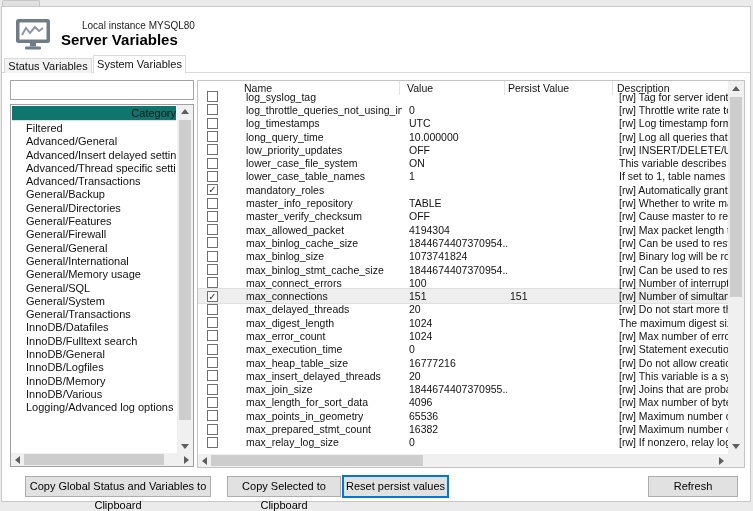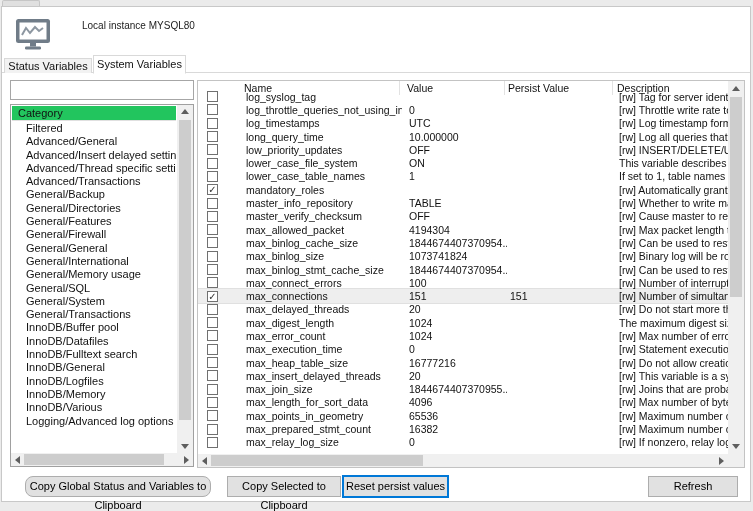--- a/index.html
+++ b/index.html
@@ -27,21 +27,21 @@
   .tab.active { left:91px; top:48px; width:93px; height:19px; line-height:17px;
     background:#fff; border:1px solid #d9d9d9; border-bottom:1px solid #fff; z-index:2; }
 
   
   .search-box { position:absolute; left:8px; top:73px; width:184px; height:20px;
     border:1px solid #a6a6a6; background:#fff; font-family:"Liberation Sans",sans-serif;
     font-size:11px; padding:0 4px; outline:none; }
   .catbox { position:absolute; left:8px; top:97px; width:184px; height:363px;
     border:1px solid #a0a0a0; background:#fff; overflow:hidden; }
   .cat-hdr { position:absolute; left:1px; top:1px; right:17px; height:15px; line-height:15px;
-    padding-left:6px; border-bottom:1px solid #e0e0e0; background:#22c55e; }
+    padding-left:6px; border-bottom:1px solid #e0e0e0; background:#0f766e;text-align:right; }
   .cat-items { position:absolute; left:1px; top:17px; right:17px; bottom:14px; overflow:hidden; }
   .cat-item { height:13.3px; line-height:13.3px; padding-left:14px; white-space:nowrap; overflow:hidden; }
   .cat-item.sel { background:#ededed; }
 
   
   .sb { background:#f0f0f0; position:absolute; }
   .sb-btn { position:absolute; width:13px; height:13px; display:flex; align-items:center; justify-content:center; }
   .tri-up    { width:0;height:0;border-left:4px solid transparent;border-right:4px solid transparent;border-bottom:5px solid #5e5e5e; }
   .tri-down  { width:0;height:0;border-left:4px solid transparent;border-right:4px solid transparent;border-top:5px solid #5e5e5e; }
   .tri-left  { width:0;height:0;border-top:4px solid transparent;border-bottom:4px solid transparent;border-right:5px solid #5e5e5e; }
@@ -73,40 +73,41 @@
   .c-pvalue { width:108px; flex:none; padding-left:3px; font-size:10.5px; white-space:nowrap; overflow:hidden; }
   .c-desc { width:115px; flex:none; padding-left:4px; font-size:10.5px; white-space:nowrap; overflow:hidden; }
   .tbl-vsb { right:0; top:0; width:16px; height:373px; }
   .tbl-hsb { left:0; top:373px; right:16px; height:13px; }
   .tbl-corner { position:absolute; right:0; top:373px; width:16px; height:13px; background:#f0f0f0; }
 
   
   .btn { position:absolute; top:469px; height:21px; background:#e1e1e1; border:1px solid #adadad;
     font-family:"Liberation Sans",sans-serif; font-size:11px; color:#000; text-align:center; line-height:19px; }
   .btn.focused { border:1px solid #0078d7; box-shadow:0 0 0 1px #0078d7; }
-  .btn-copy-global { left:23px; width:186px;border-radius:8px; }
+  .btn-copy-global { left:23px; width:186px; }
   .btn-copy-selected { left:225px; width:114px; }
   .btn-reset { left:341px; width:105px; }
   .btn-refresh { left:646px; width:90px; }
 </style>
 </head>
 <body>
 
 <div class="stub-tab"></div>
 
 <div class="panel">
 
   <svg class="app-icon" viewBox="0 0 38 32">
     <rect x="2" y="1" width="34" height="24" rx="2.5" fill="#707c88"></rect>
     <rect x="5.5" y="4.5" width="27" height="17" fill="#ffffff"></rect>
     <polyline points="8,17 12,10 16,15 21,9 25,13 29,10" fill="none" stroke="#8d97a1" stroke-width="2"></polyline>
     <rect x="16" y="25" width="6" height="3.5" fill="#707c88"></rect>
     <rect x="11" y="28.5" width="16" height="3" rx="1.2" fill="#707c88"></rect>
   </svg>
   <div class="hdr-sub">Local instance MYSQL80</div>
+  <div class="hdr-title">Server Variables</div>
 
   <div class="tabstrip"></div>
   <div class="tab inactive">Status Variables</div>
   <div class="tab active">System Variables</div>
 
   <input class="search-box" type="text" value="" style="">
 
   <div class="catbox">
     <div class="cat-hdr">Category</div>
     <div class="cat-items">
@@ -118,21 +119,20 @@
         <div class="cat-item">General/Backup</div>
         <div class="cat-item">General/Directories</div>
         <div class="cat-item">General/Features</div>
         <div class="cat-item">General/Firewall</div>
         <div class="cat-item">General/General</div>
         <div class="cat-item">General/International</div>
         <div class="cat-item">General/Memory usage</div>
         <div class="cat-item">General/SQL</div>
         <div class="cat-item">General/System</div>
         <div class="cat-item">General/Transactions</div>
-        <div class="cat-item">InnoDB/Buffer pool</div>
         <div class="cat-item">InnoDB/Datafiles</div>
         <div class="cat-item">InnoDB/Fulltext search</div>
         <div class="cat-item">InnoDB/General</div>
         <div class="cat-item">InnoDB/Logfiles</div>
         <div class="cat-item">InnoDB/Memory</div>
         <div class="cat-item">InnoDB/Various</div>
         <div class="cat-item">Logging/Advanced log options</div>
       </div>
 
     <div class="sb cat-vsb">

